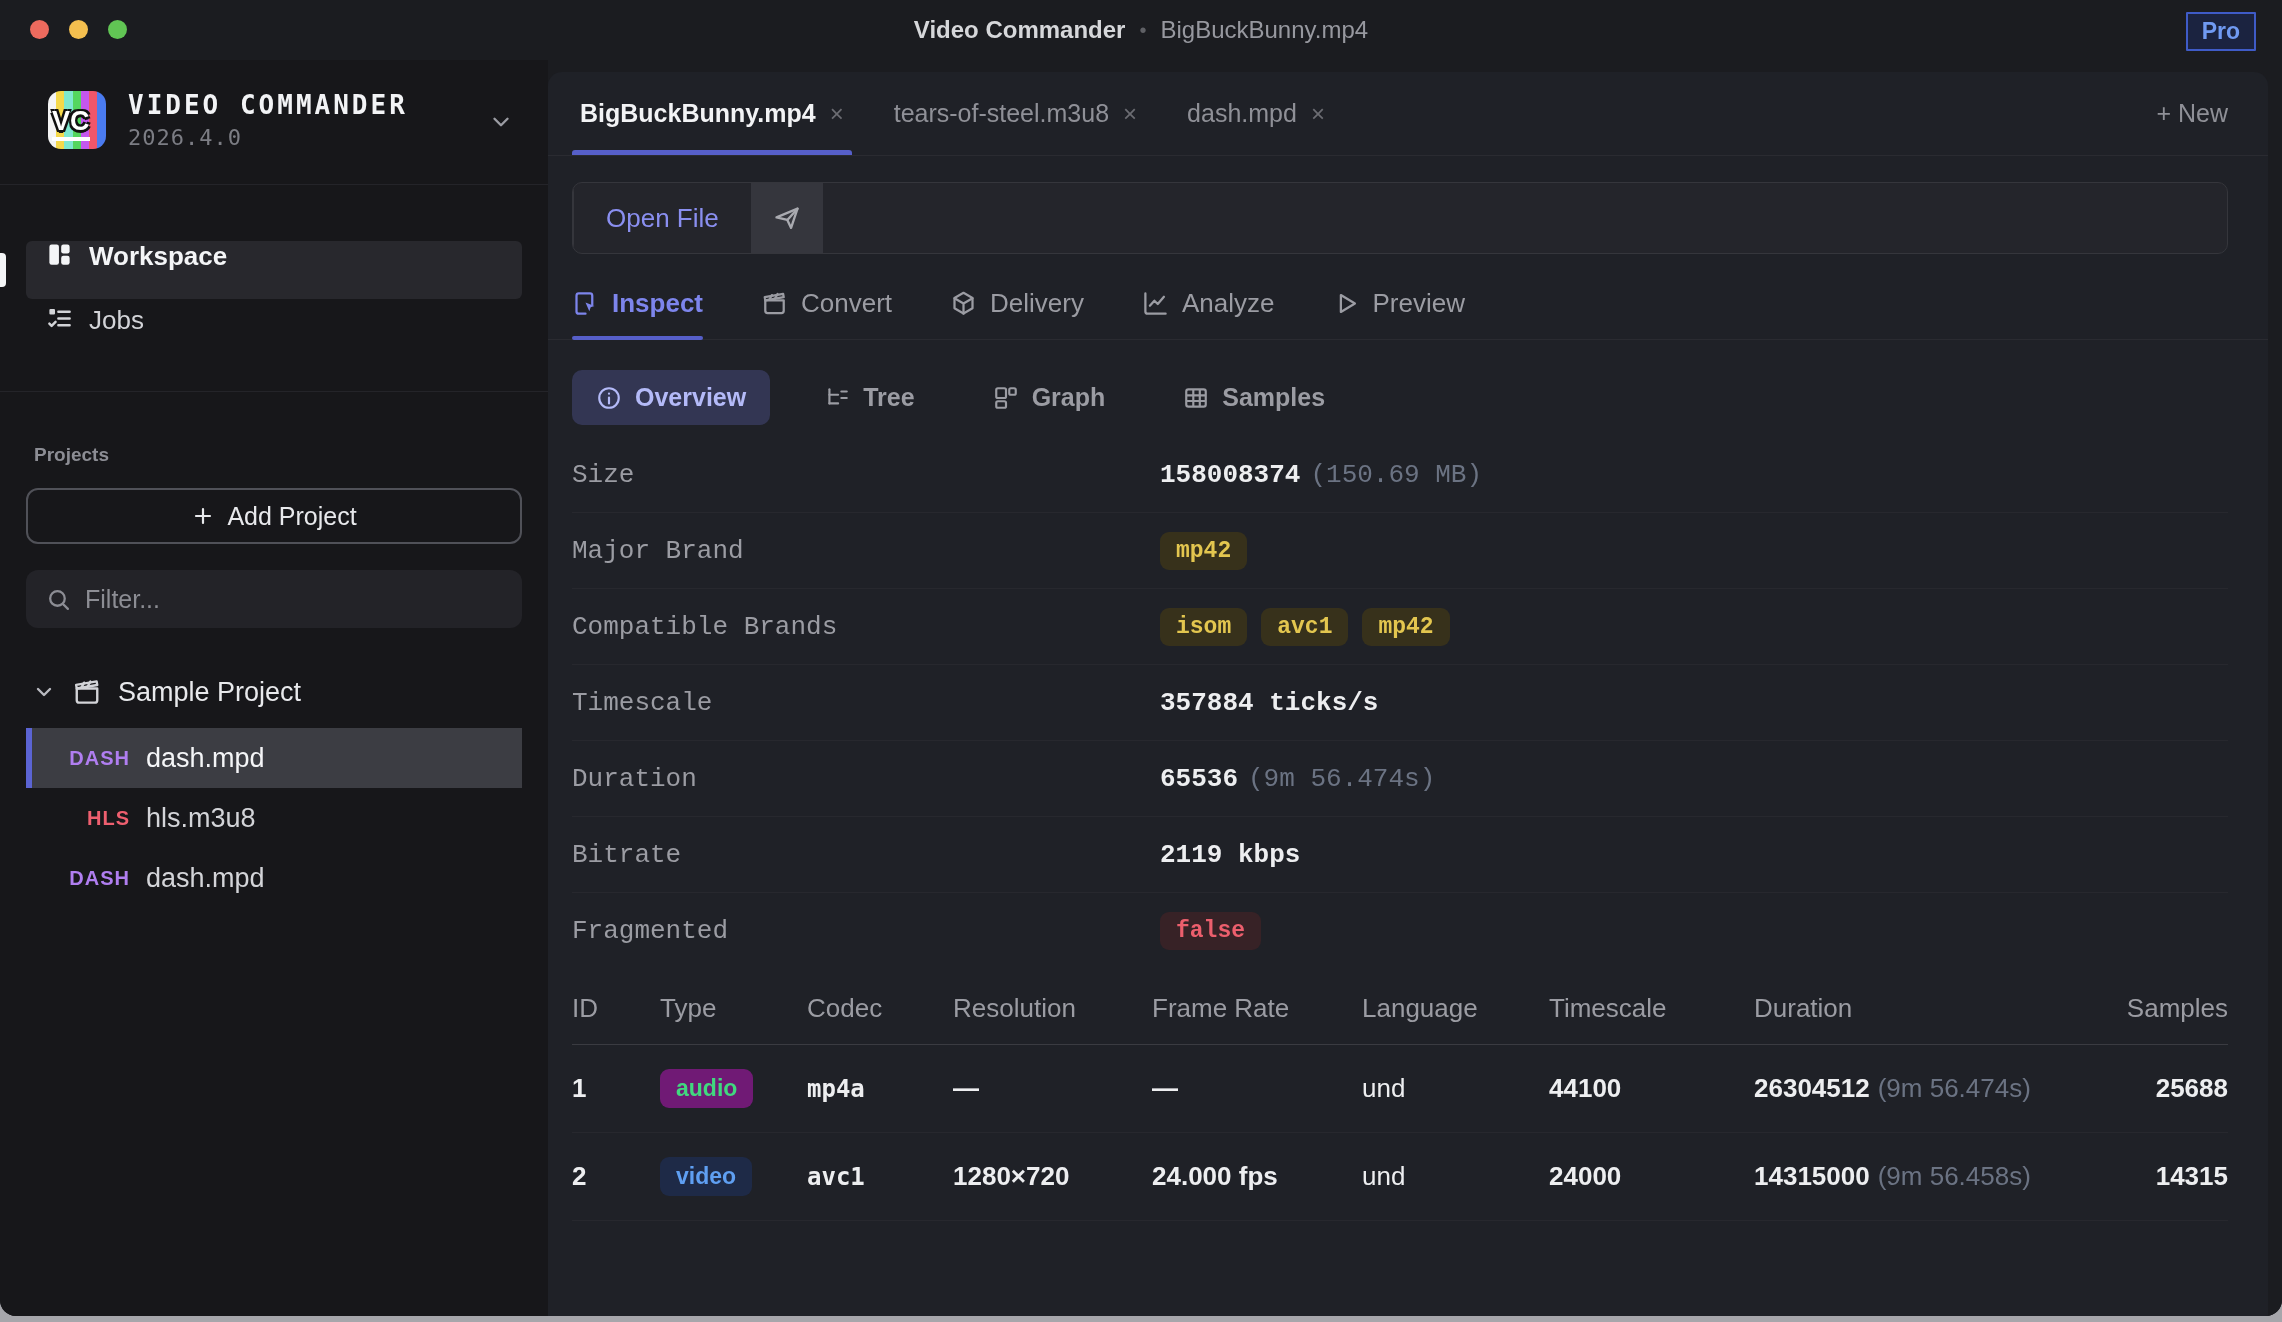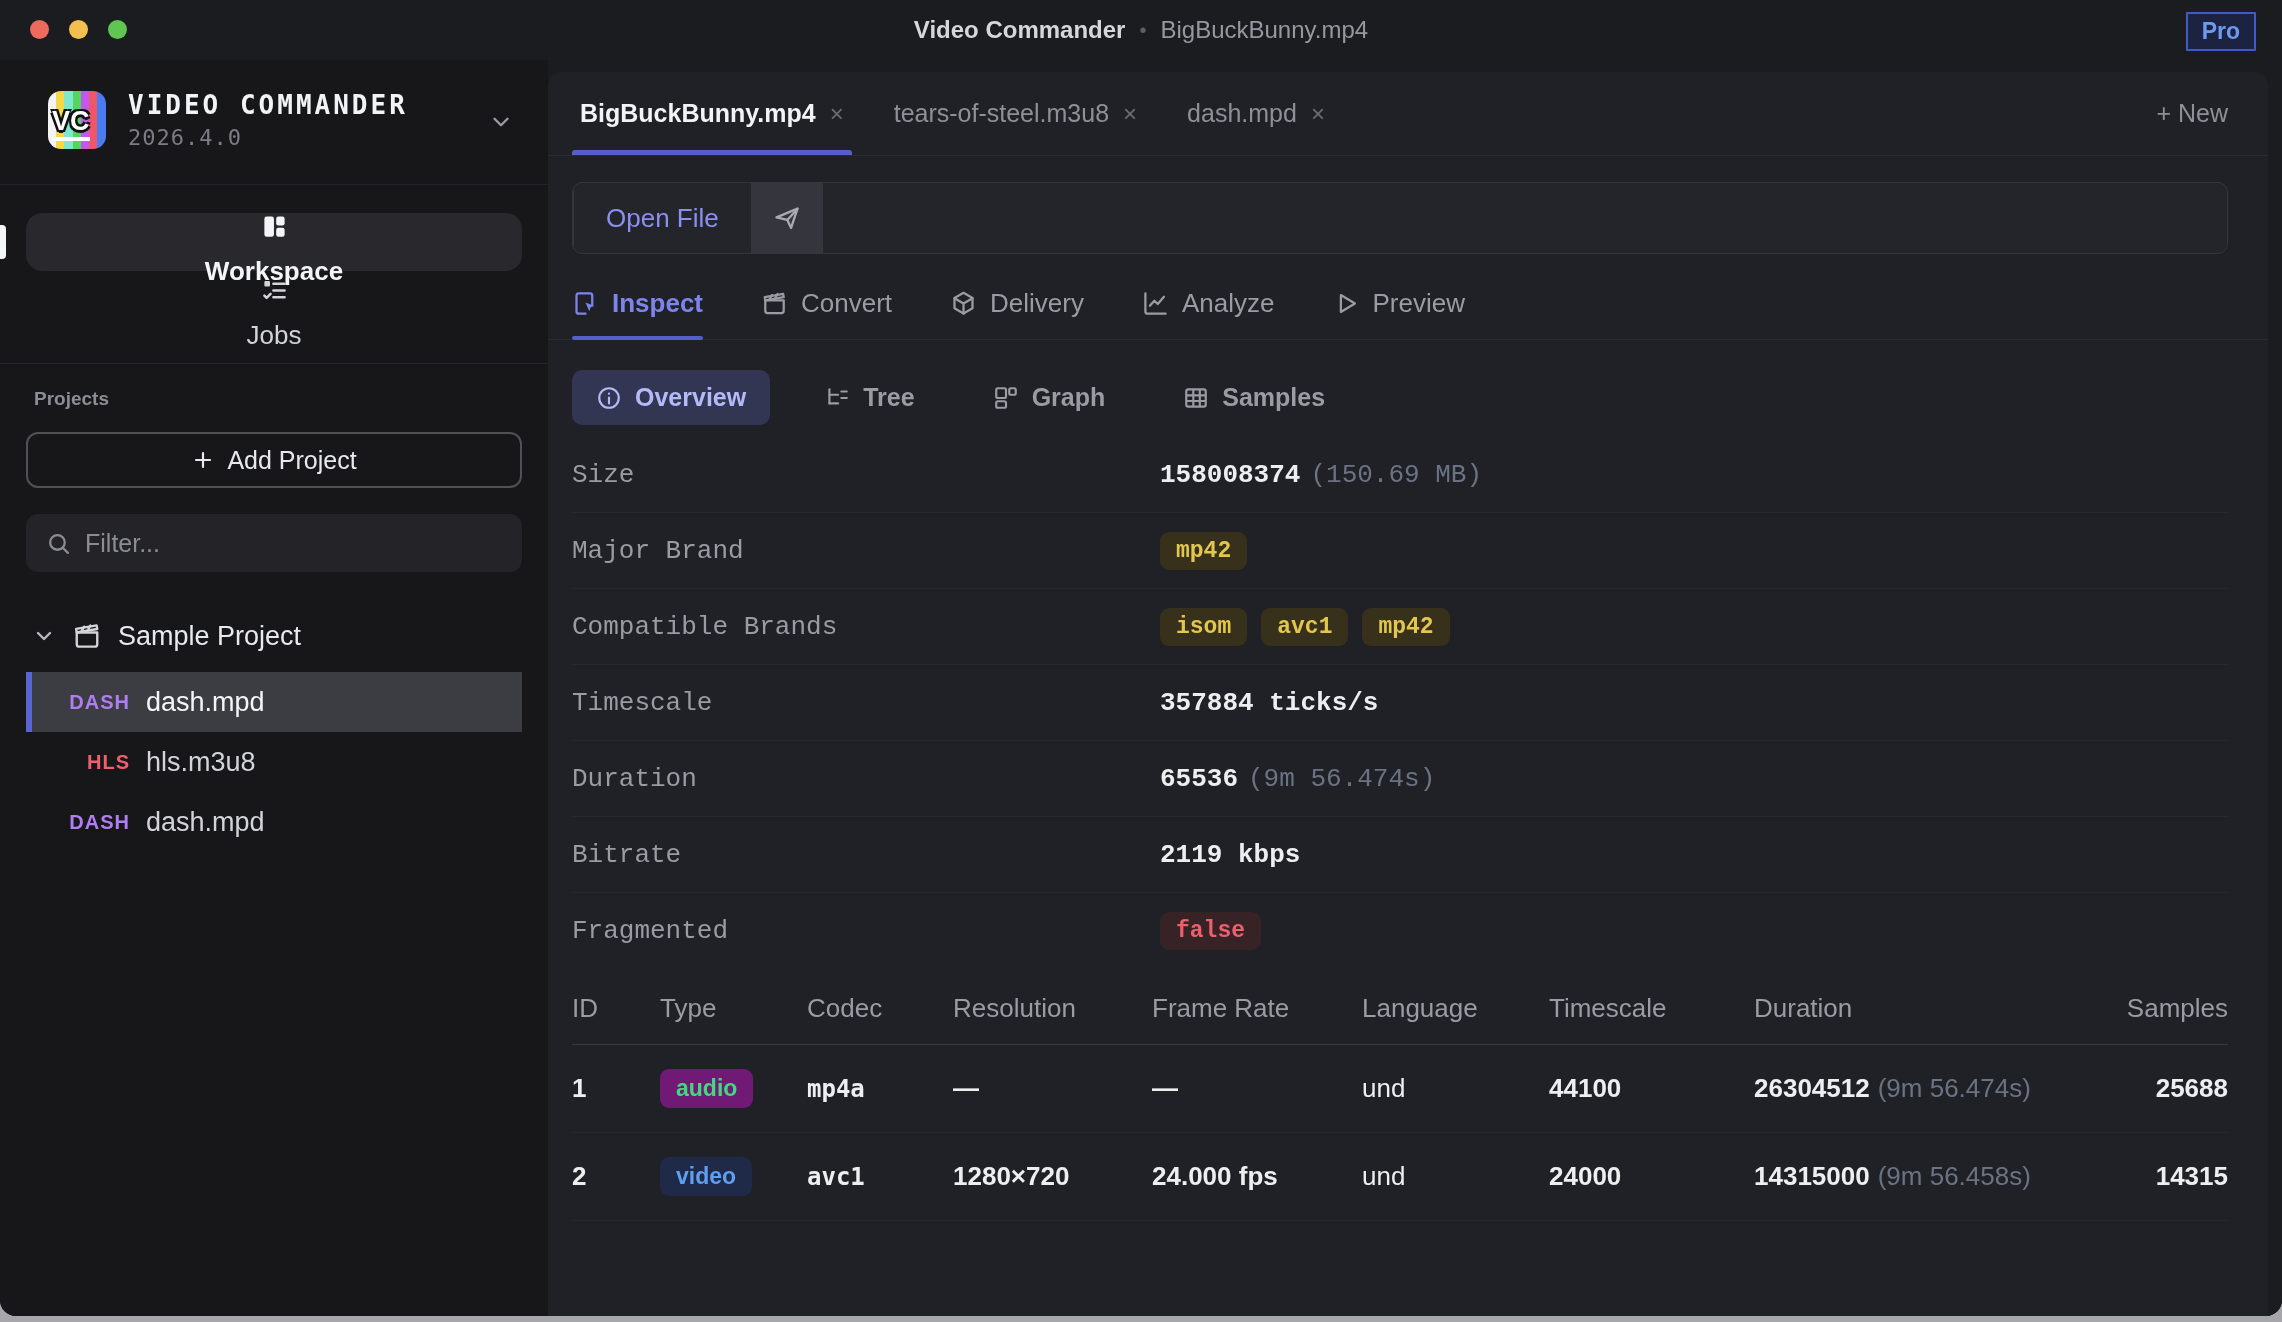--- a/index.html
+++ b/index.html
@@ -15,33 +15,33 @@
   .light.red{ background:#ed6a5e; } .light.yellow{ background:#f4bf4f; } .light.green{ background:#61c554; }
   .title-center { position:absolute; left:0; right:0; top:0; height:60px; display:flex; align-items:center; justify-content:center; gap:14px; font-size:24px; }
   .title-app { color:#d6d7da; font-weight:700; }
   .title-dot { color:#5f6065; font-size:20px; }
   .title-doc { color:#97989f; font-weight:500; }
   .pro-badge { position:absolute; right:26px; top:12px; padding:4px 14px; border:2px solid #3f5bc7; border-radius:1px; background:#1b2340; color:#709af2; font-size:23px; font-weight:700; }
 
   .content { flex:1; display:flex; min-height:0; }
 
   
-  .sidebar { width:548px; flex:0 0 548px; background:#17171a; display:flex; flex-direction:column; }
+  .sidebar { width:548px; flex:0 0 548px; background:#17171a; display:flex; flex-direction:column;gap:28px; }
   .brand { display:flex; align-items:center; gap:22px; padding:30px 36px 34px 48px; border-bottom:1px solid #242429; position:relative; }
   .logo { position:relative; width:58px; height:58px; border-radius:13px; overflow:hidden; flex:0 0 58px;
     background:linear-gradient(90deg,#f4f4f4 0 14.2%,#f5d84a 14.2% 28.4%,#7ee8cf 28.4% 42.6%,#54d65e 42.6% 56.8%,#c457ee 56.8% 71%,#f0566a 71% 85.2%,#4a7bf0 85.2% 100%); }
   .logo-text { position:absolute; left:4px; bottom:8px; font-family:"Liberation Sans",sans-serif; font-weight:900; font-size:27px; color:#ffffff; line-height:1;
     text-shadow:-2px -2px 0 #111,2px -2px 0 #111,-2px 2px 0 #111,2px 2px 0 #111, 0 3px 0 #111; border-bottom:4px solid #fff; padding-bottom:2px; }
   .brand-text { display:flex; flex-direction:column; gap:5px; }
   .brand-name { font-family:"DejaVu Sans Mono", monospace; font-size:26px; font-weight:700; letter-spacing:3px; color:#f2f3f5; white-space:nowrap; }
   .brand-ver { font-family:"DejaVu Sans Mono", monospace; font-size:22px; color:#7c7d84; letter-spacing:1px; }
   .brand-chevron { position:absolute; right:34px; top:50%; transform:translateY(-50%); color:#9b9ca3; }
 
   .nav { padding:28px 26px; border-bottom:1px solid #242429; display:flex; flex-direction:column; gap:6px; }
-  .nav-item { position:relative; display:flex; align-items:center; gap:16px; height:58px; padding:0 20px; border-radius:16px; color:#d3d4d8; font-size:26px; font-weight:500; cursor:default;flex-direction:column; }
+  .nav-item { position:relative; display:flex; align-items:flex-start; gap:16px; height:58px; padding:0 20px; border-radius:6px; color:#d3d4d8; font-size:26px; font-weight:500; cursor:default; }
   .nav-item.active { background:#28282d; color:#f4f5f7; font-weight:700; }
   .nav-indicator { position:absolute; left:-26px; top:12px; width:6px; height:34px; background:#f4f5f7; border-radius:0 4px 4px 0; }
   .nav-item svg { flex:0 0 auto; }
 
   .projects { padding:24px 26px 0 26px; flex:1; }
   .projects-heading { color:#8c8d94; font-size:19px; font-weight:700; padding-left:8px; }
   .add-project { margin-top:22px; height:56px; border:2px solid #505158; border-radius:12px; background:transparent; display:flex; align-items:center; justify-content:center; gap:12px; color:#e8e9ec; font-size:25px; font-weight:500; width:100%; cursor:pointer; }
   .filter-box { margin-top:26px; height:58px; background:#232328; border-radius:12px; display:flex; align-items:center; gap:14px; padding:0 20px; }
   .filter-box input { background:transparent; border:none; outline:none; color:#d3d4d8; font-size:25px; width:100%; font-family:inherit; }
   .filter-box input::placeholder { color:#8c8d94; }

